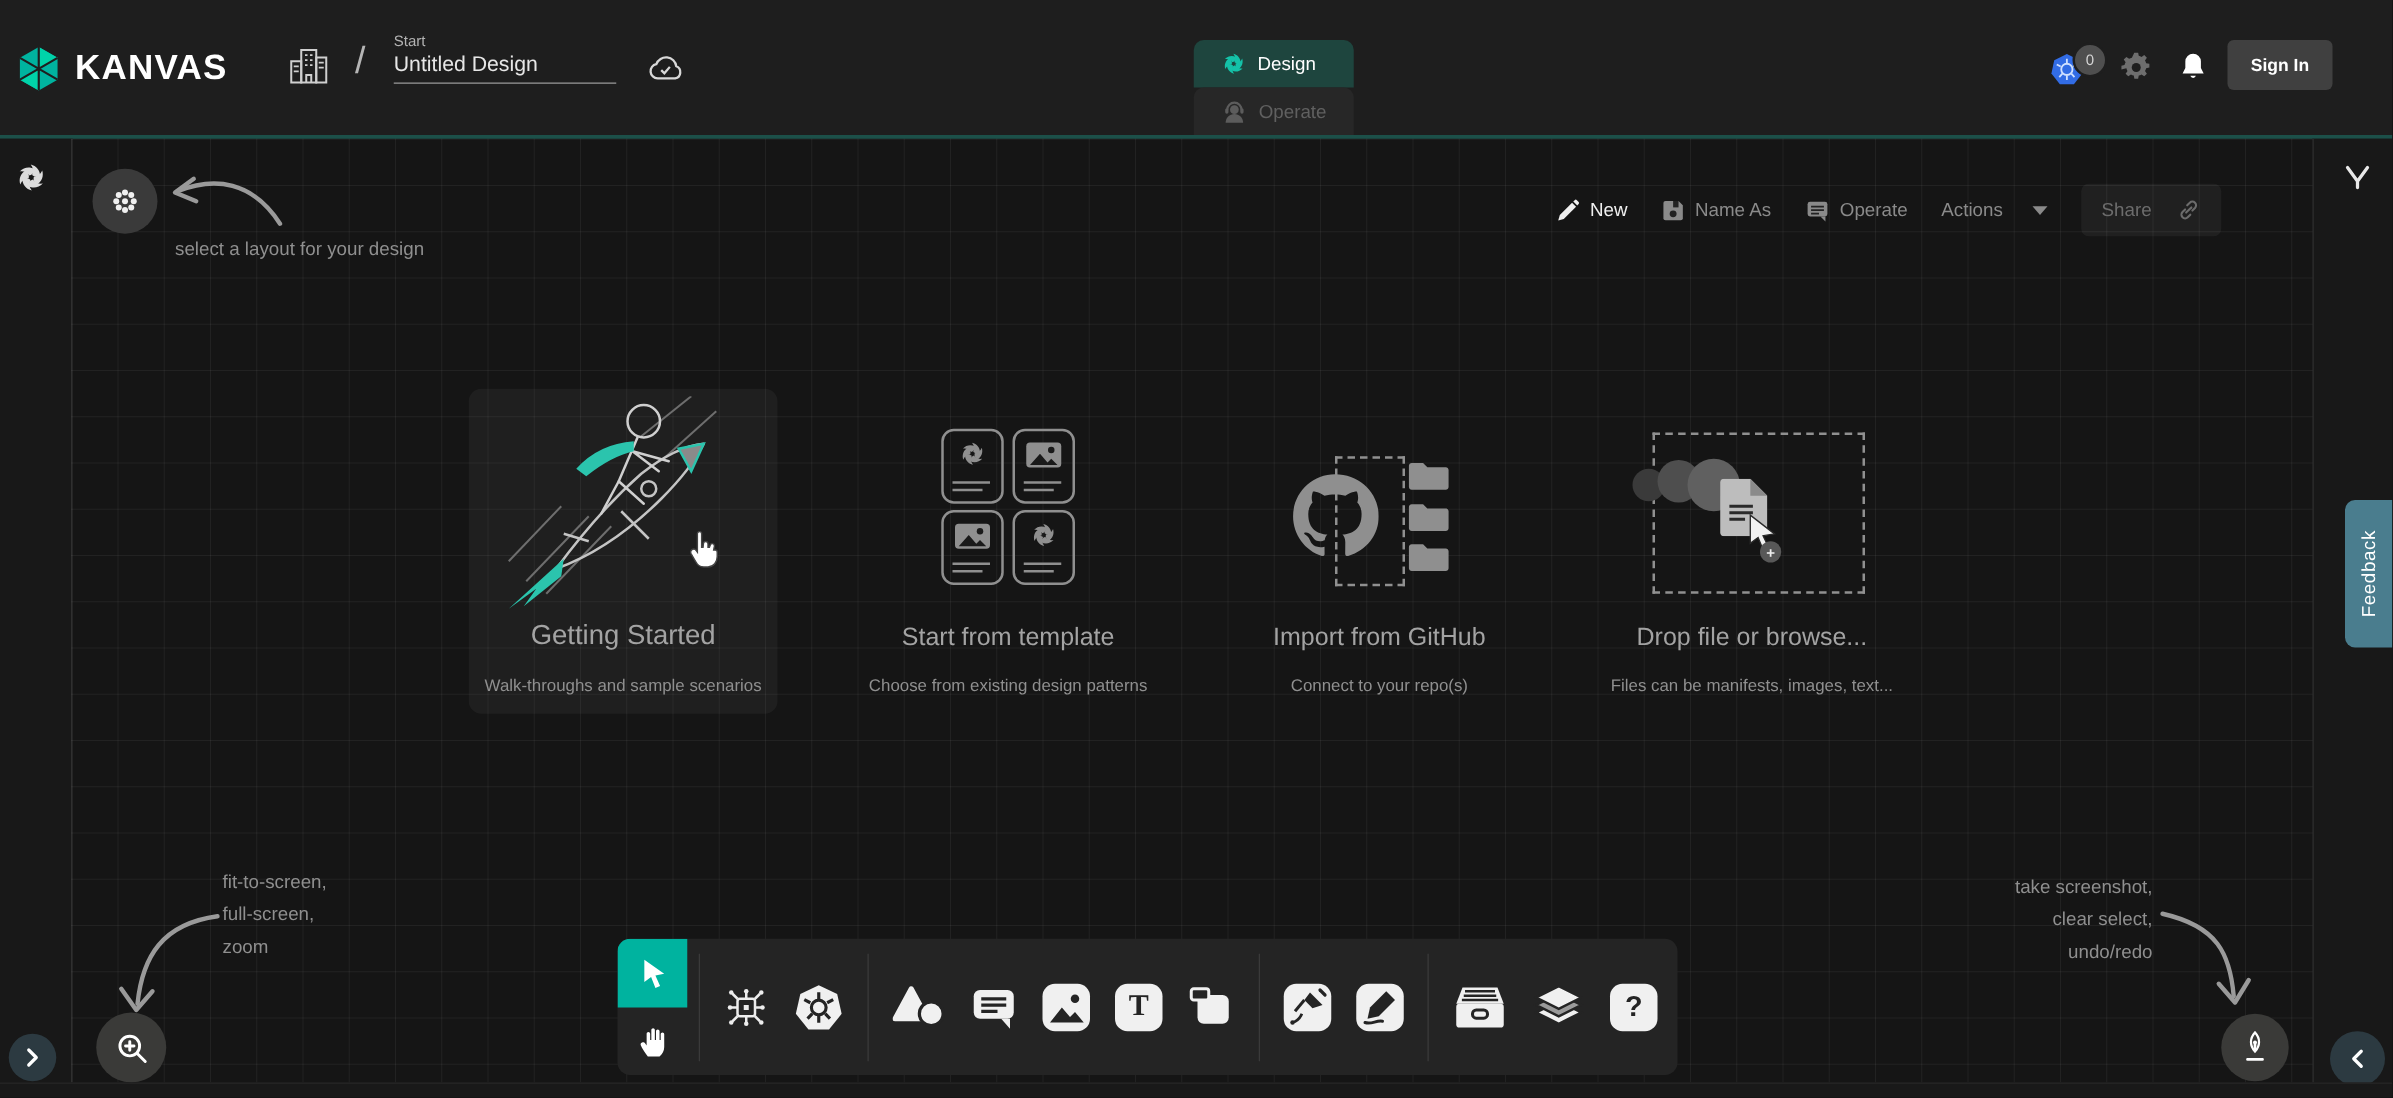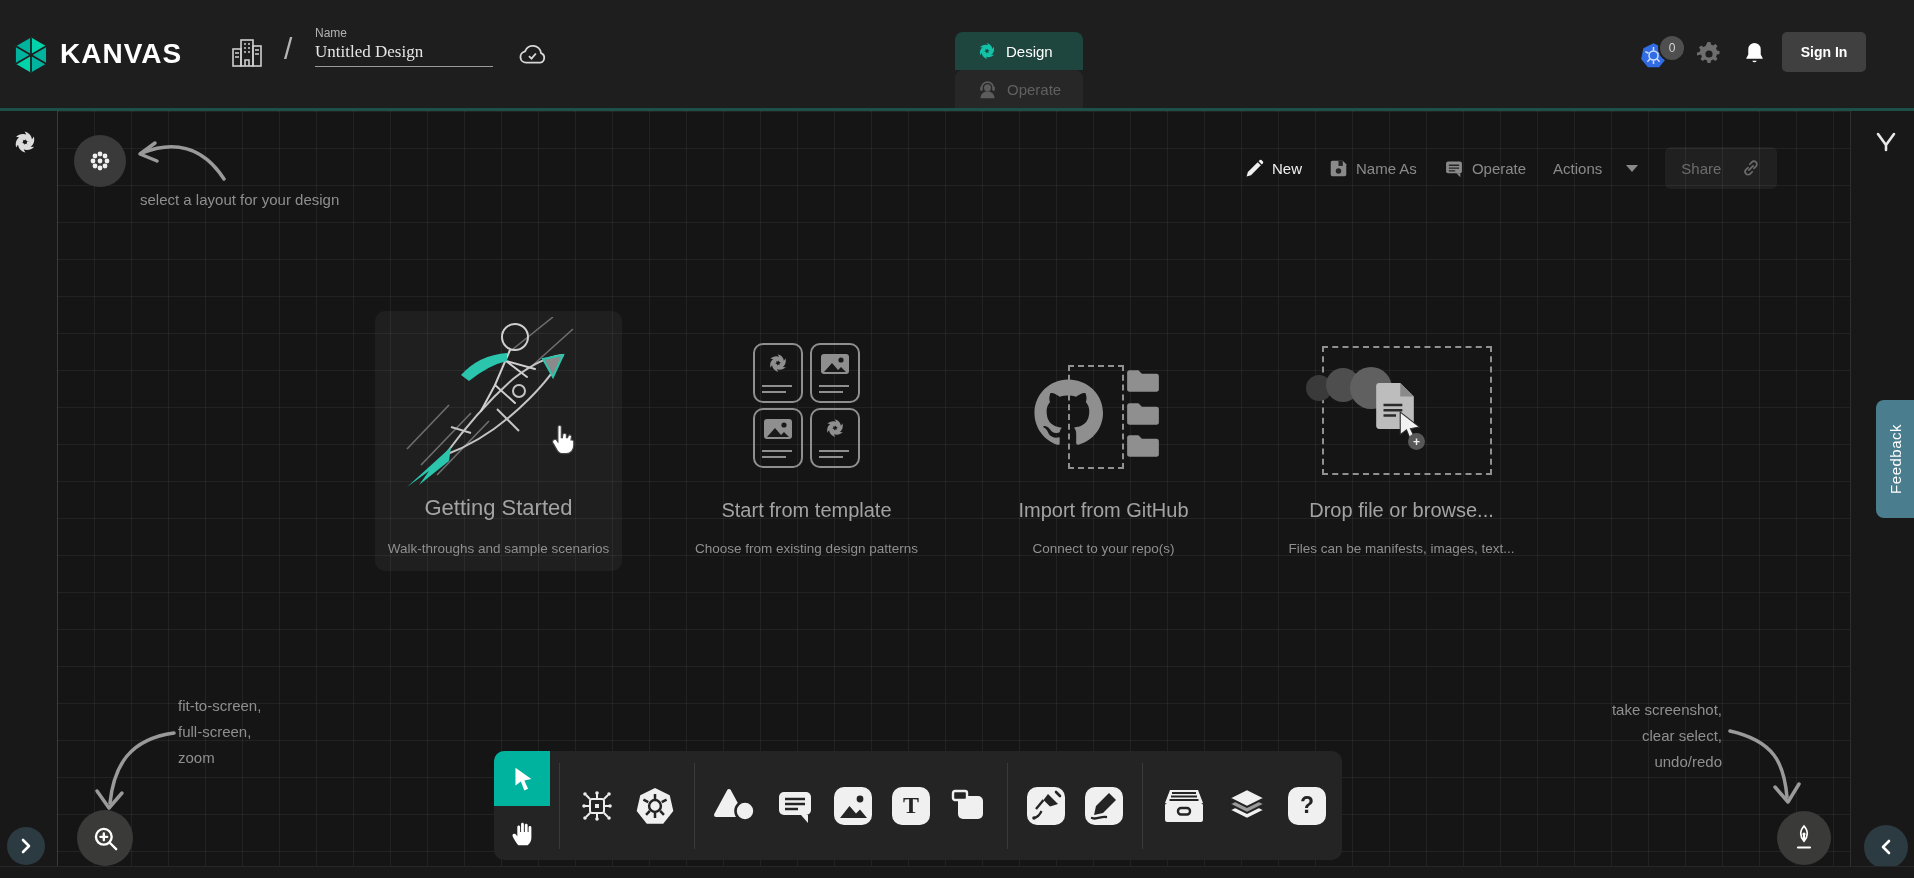--- a/index.html
+++ b/index.html
@@ -2,21 +2,21 @@
 <html><head>
 <meta charset="utf-8">
 <style>
   html,body{margin:0;padding:0;background:#141414;font-family:"Liberation Sans",sans-serif;}
   #stage{position:relative;width:1914px;height:878px;overflow:hidden;background:#141414;color:#ddd;}
   .abs{position:absolute;}
   
   #header{position:absolute;left:0;top:0;width:1914px;height:108px;background:#1e1e1e;}
   .brand{font-size:28px;font-weight:800;letter-spacing:1px;color:#fff;}
   .name-label{font-size:12px;color:#b3b3b3;}
-  .name-input{background:transparent;border:none;border-bottom:1px solid #9a9a9a;color:#e6e6e6;font-size:17px;font-family:Liberation Serif, serif;width:178px;padding:2px 0 4px 0;outline:none;}
+  .name-input{background:transparent;border:none;border-bottom:1px solid #9a9a9a;color:#e6e6e6;font-size:17px;font-family:Liberation Sans, sans-serif;width:178px;padding:2px 0 4px 0;outline:none;}
   .tab{display:flex;align-items:center;gap:9px;height:38px;padding:0 22px;border-radius:8px 8px 0 0;font-size:15px;}
   .tab.active{background:#1e453e;color:#fff;}
   .tab.inactive{background:#272727;color:#606060;}
   .signin{background:#404040;color:#fff;font-size:14px;font-weight:700;border:none;border-radius:5px;width:84px;height:40px;cursor:pointer;font-family:"Liberation Sans",sans-serif;}
   .badge{position:absolute;width:24px;height:24px;border-radius:50%;background:#4f4f4f;border:2px solid #1e1e1e;color:#d5d5d5;font-size:12px;display:flex;align-items:center;justify-content:center;}
   
   #canvas{position:absolute;left:0;top:108px;width:1914px;height:758px;background:#151515;border-top:3px solid #1c5049;box-sizing:border-box;}
   #grid{position:absolute;left:57px;top:0;width:1793px;height:755px;background-image:linear-gradient(rgba(255,255,255,.055) 1px,transparent 1px),linear-gradient(90deg,rgba(255,255,255,.055) 1px,transparent 1px);background-size:37px 37px;}
   .side-strip{position:absolute;top:0;height:755px;background:#181818;}
   .hint{color:#8f8f8f;font-size:15px;line-height:26px;}
@@ -70,21 +70,21 @@
         <rect x="11" y="3" width="12" height="26"></rect>
         <rect x="3" y="12" width="8" height="17"></rect>
         <rect x="23" y="9" width="8" height="20"></rect>
         <path d="M14 7h2M18 7h2M14 11h2M18 11h2M14 15h2M18 15h2M5 16h4M5 20h4M25 13h4M25 17h4" stroke-width="1.4"></path>
         <path d="M15 29v-6h4v6"></path>
       </svg>
     </span>
     <span class="abs" style="left:284px;top:32px;font-size:30px;font-weight:300;color:#b5b5b5;">/</span>
 
     <div class="abs" style="left:315px;top:26px;">
-      <div class="name-label">Name</div>
+      <div class="name-label">Start</div>
       <input class="name-input" type="text" value="Untitled Design" style="">
     </div>
 
     <span class="abs" style="left:518px;top:42px;">
       <svg width="30" height="23" viewBox="0 0 26 20" fill="none" stroke="#d8d8d8" stroke-width="1.6">
         <path d="M7 18a5 5 0 0 1-.9-9.9A7.2 7.2 0 0 1 20 9.6 4.4 4.4 0 0 1 19.2 18z"></path>
         <path d="M9.5 12.3l2.2 2.2 3.8-4.5"></path>
       </svg>
     </span>
 

